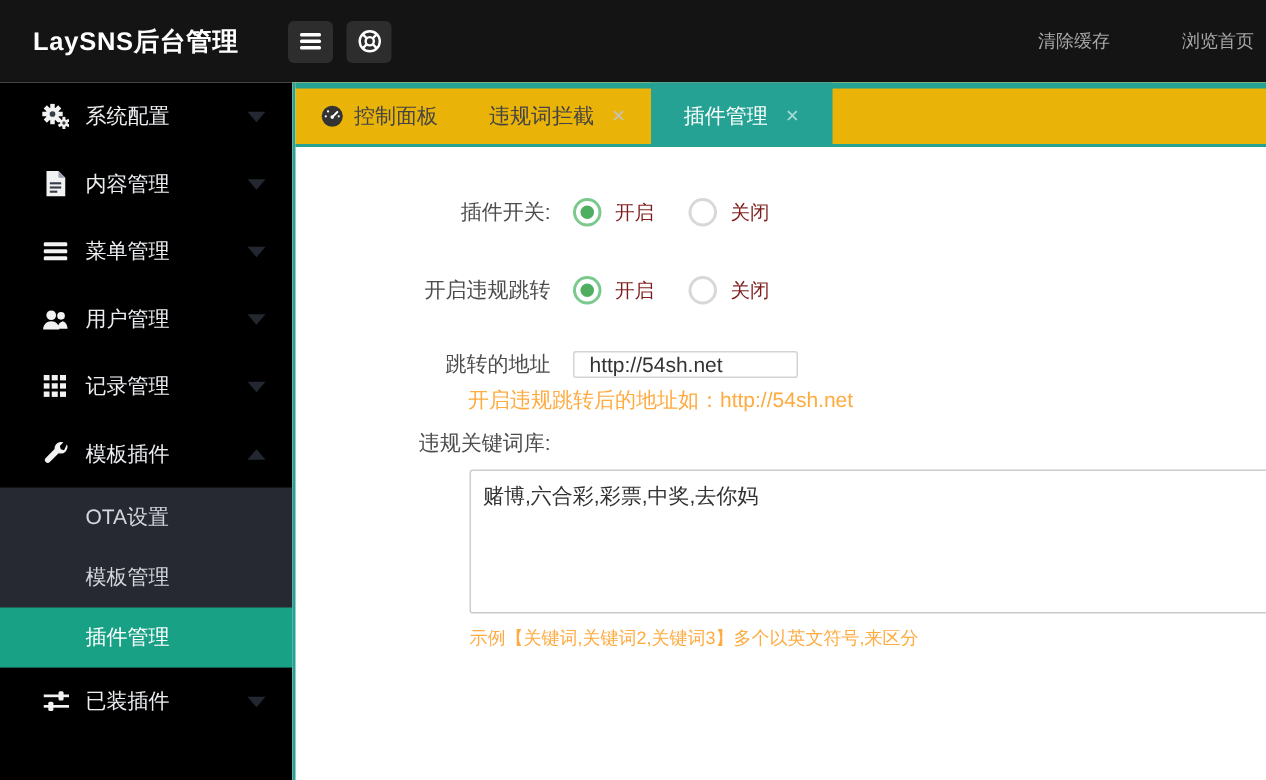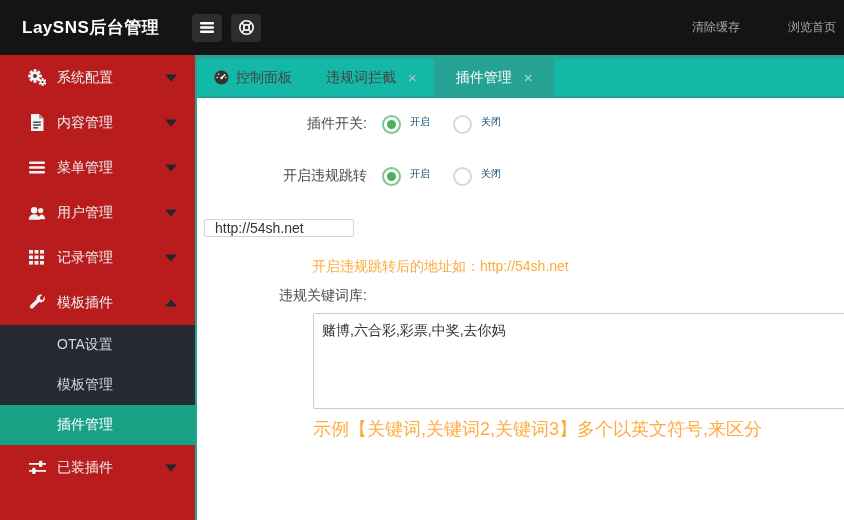--- a/index.html
+++ b/index.html
@@ -13,65 +13,65 @@
     display:flex; align-items:center; justify-content:center; cursor:pointer; }
   .tb-spacer { flex:1; }
   .tb-link { color:#a7a7a7; font-size:12px; cursor:pointer; }
   .tb-link.first { margin-right:48px; }
   .tb-link.last { margin-right:8px; }
 
   
   .body-row { display:flex; height:465px; }
 
   
-  .sidebar { width:195px; background:#b91c1c; flex:none; }
+  .sidebar { width:195px; background:#000000; flex:none; }
   .nav-item { height:45px; display:flex; align-items:center; padding-left:28px; position:relative;
     color:#eceef1; font-size:14px; cursor:pointer; }
   .nav-item .ic { width:18px; display:flex; justify-content:center; flex:none; }
   .nav-item .txt { margin-left:11px; }
   .caret { position:absolute; right:18px; top:50%; width:0; height:0;
     border-left:6px solid transparent; border-right:6px solid transparent; }
   .caret.down { border-top:7px solid #232730; transform:translateY(-50%); }
   .caret.up   { border-bottom:7px solid #232730; transform:translateY(-50%); }
   .submenu { background:#262932; }
   .sub-item { height:40px; display:flex; align-items:center; padding-left:57px;
     color:#d3d6db; font-size:14px; cursor:pointer; }
   .sub-item.active { background:#19a186; color:#fff; }
 
   
   .main { flex:1; border-left:2px solid #26a295; display:flex; flex-direction:column; background:#fff; min-width:0; }
-  .tabstrip { border-bottom:2px solid #26a295; background:#14b8a6; }
+  .tabstrip { border-bottom:2px solid #26a295; background:#eab308; }
   .strip { height:4px; background:#26a295; }
   .tabs { height:37px; display:flex; }
   .tab { display:flex; align-items:center; padding:0 17px; font-size:14px; color:#444; cursor:pointer; white-space:nowrap; }
   .tab .tab-ic { margin-right:7px; display:flex; }
   .tab .close { margin-left:12px; font-size:15px; color:#c2c2c2; line-height:1; }
   .tab .close::before { content:'×'; }
   .tab.active { background:#26a295; color:#fff; margin-top:-4px; height:41px; padding:4px 22px 0 22px; }
   .tab.active .close { color:rgba(255,255,255,.6); }
 
   
   .content { flex:1; padding-top:17px; overflow:hidden; position:relative; }
-  .frow { display:flex; align-items:flex-start; height:36px; margin-bottom:16px; }
+  .frow { display:flex; align-items:flex-end; height:36px; margin-bottom:16px; }
   .frow.r3 { margin-bottom:0; margin-top:1px; height:33px; }
   .lbl { width:178px; flex:none; text-align:right; padding-right:8px; color:#4c4c4c; font-size:14px; }
   .radio { width:19px; height:19px; border-radius:50%; margin-left:7px; position:relative; cursor:pointer; flex:none; }
   .radio.sel { border:2px solid #7cc98e; }
   .radio.sel::after { content:''; position:absolute; inset:3px; border-radius:50%; background:#4fae60; }
   .radio.unsel { border:2px solid #d8d8d8; }
-  .radio-lab { margin-left:9px; font-size:10px; color:#0c4a6e; cursor:pointer; }
+  .radio-lab { margin-left:9px; font-size:13px; color:#7f1d1d; cursor:pointer; }
   .radio.second { margin-left:23px; }
   .txtin { margin-left:7px; width:150px; height:18px; border:1px solid #d4d4d4; border-radius:2px;
     padding:0 10px; font-size:14px; color:#333; font-family:inherit; outline:none; }
   .hint { margin-left:115px; margin-top:6px; color:#ffab40; font-size:14px; }
   .kw-label { margin-top:11px; width:178px; text-align:right; padding-right:8px; color:#4c4c4c; font-size:14px; }
   .kw-area { display:block; margin-left:116px; margin-top:8px; width:566px; height:96px;
     border:1px solid #ccc; border-radius:2px; padding:6px 8px; font-size:14px; line-height:20px;
     color:#333; font-family:inherit; resize:none; outline:none; }
-  .hint2 { margin-left:116px; margin-top:8px; color:#ffab40; font-size:18px; }
+  .hint2 { margin-left:116px; margin-top:8px; color:#ffab40; font-size:12px; }
   svg { display:block; }
 </style>
 </head>
 <body>
 
 <div class="topbar">
   <div class="logo">LaySNS后台管理</div>
 
   <div class="tb-btn">
     <span>
@@ -279,20 +279,21 @@
 
       <div class="frow">
         <span class="lbl">开启违规跳转</span>
         <span class="radio sel"></span>
         <span class="radio-lab">开启</span>
         <span class="radio unsel second"></span>
         <span class="radio-lab">关闭</span>
       </div>
 
       <div class="frow r3">
+        <span class="lbl">跳转的地址</span>
         <input class="txtin" type="text" value="http://54sh.net" style="">
       </div>
       <div class="hint">开启违规跳转后的地址如：http://54sh.net</div>
 
       <div class="kw-label">违规关键词库:</div>
       <textarea class="kw-area" style="">赌博,六合彩,彩票,中奖,去你妈</textarea>
       <div class="hint2">示例【关键词,关键词2,关键词3】多个以英文符号,来区分</div>
 
     </div>
   </div>

